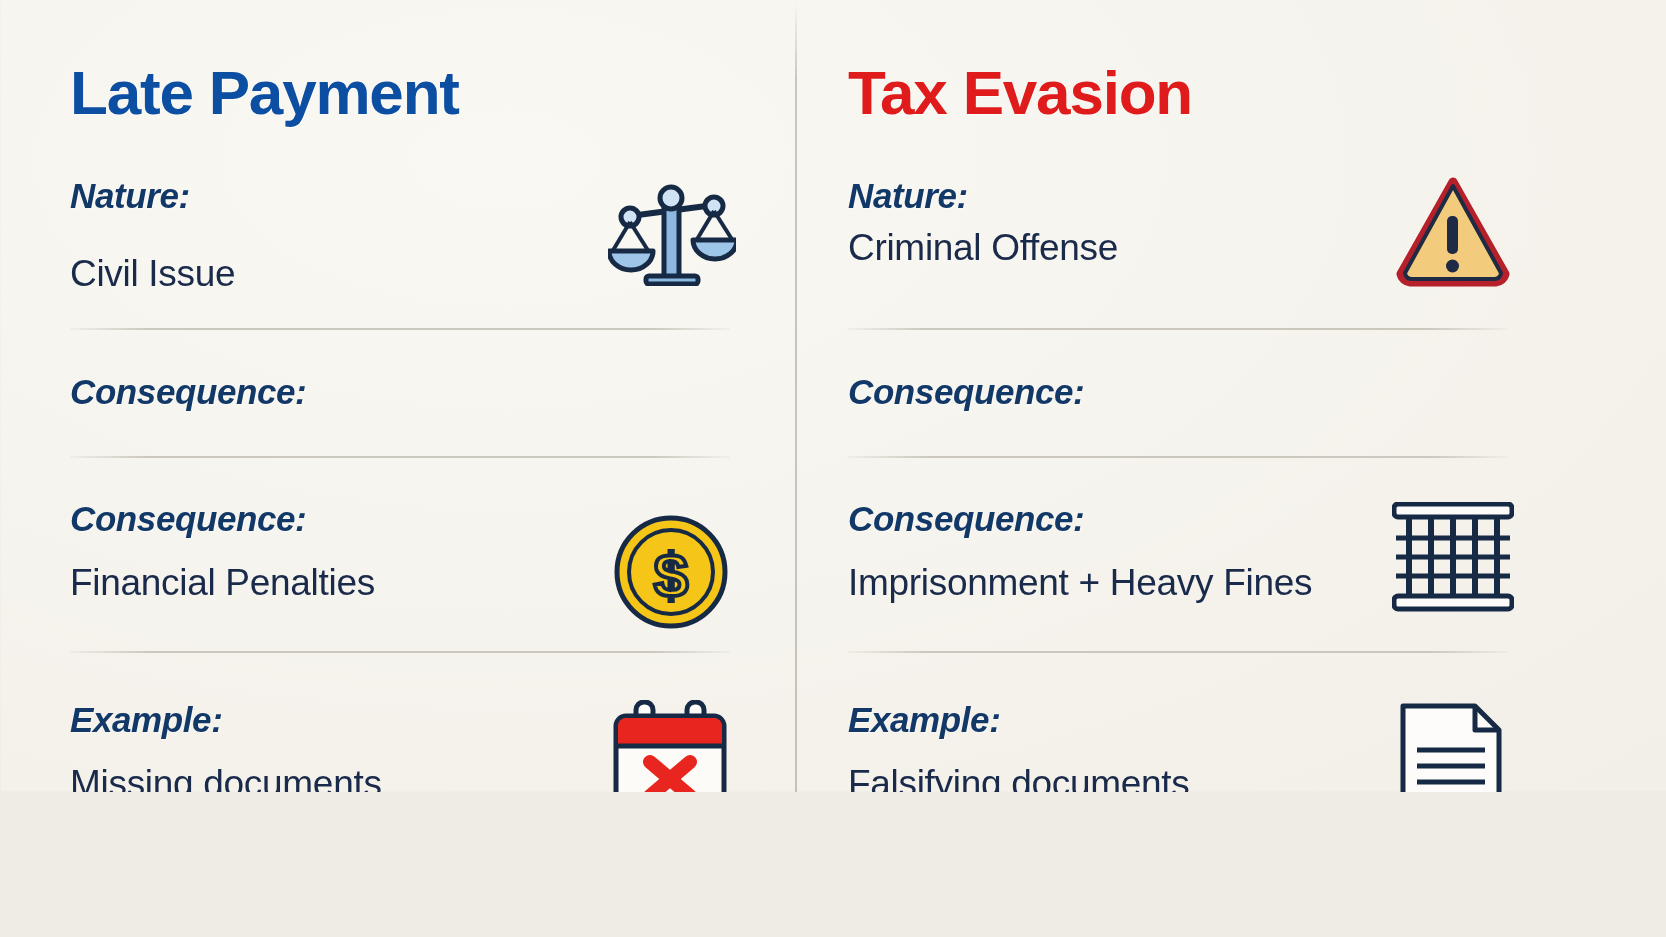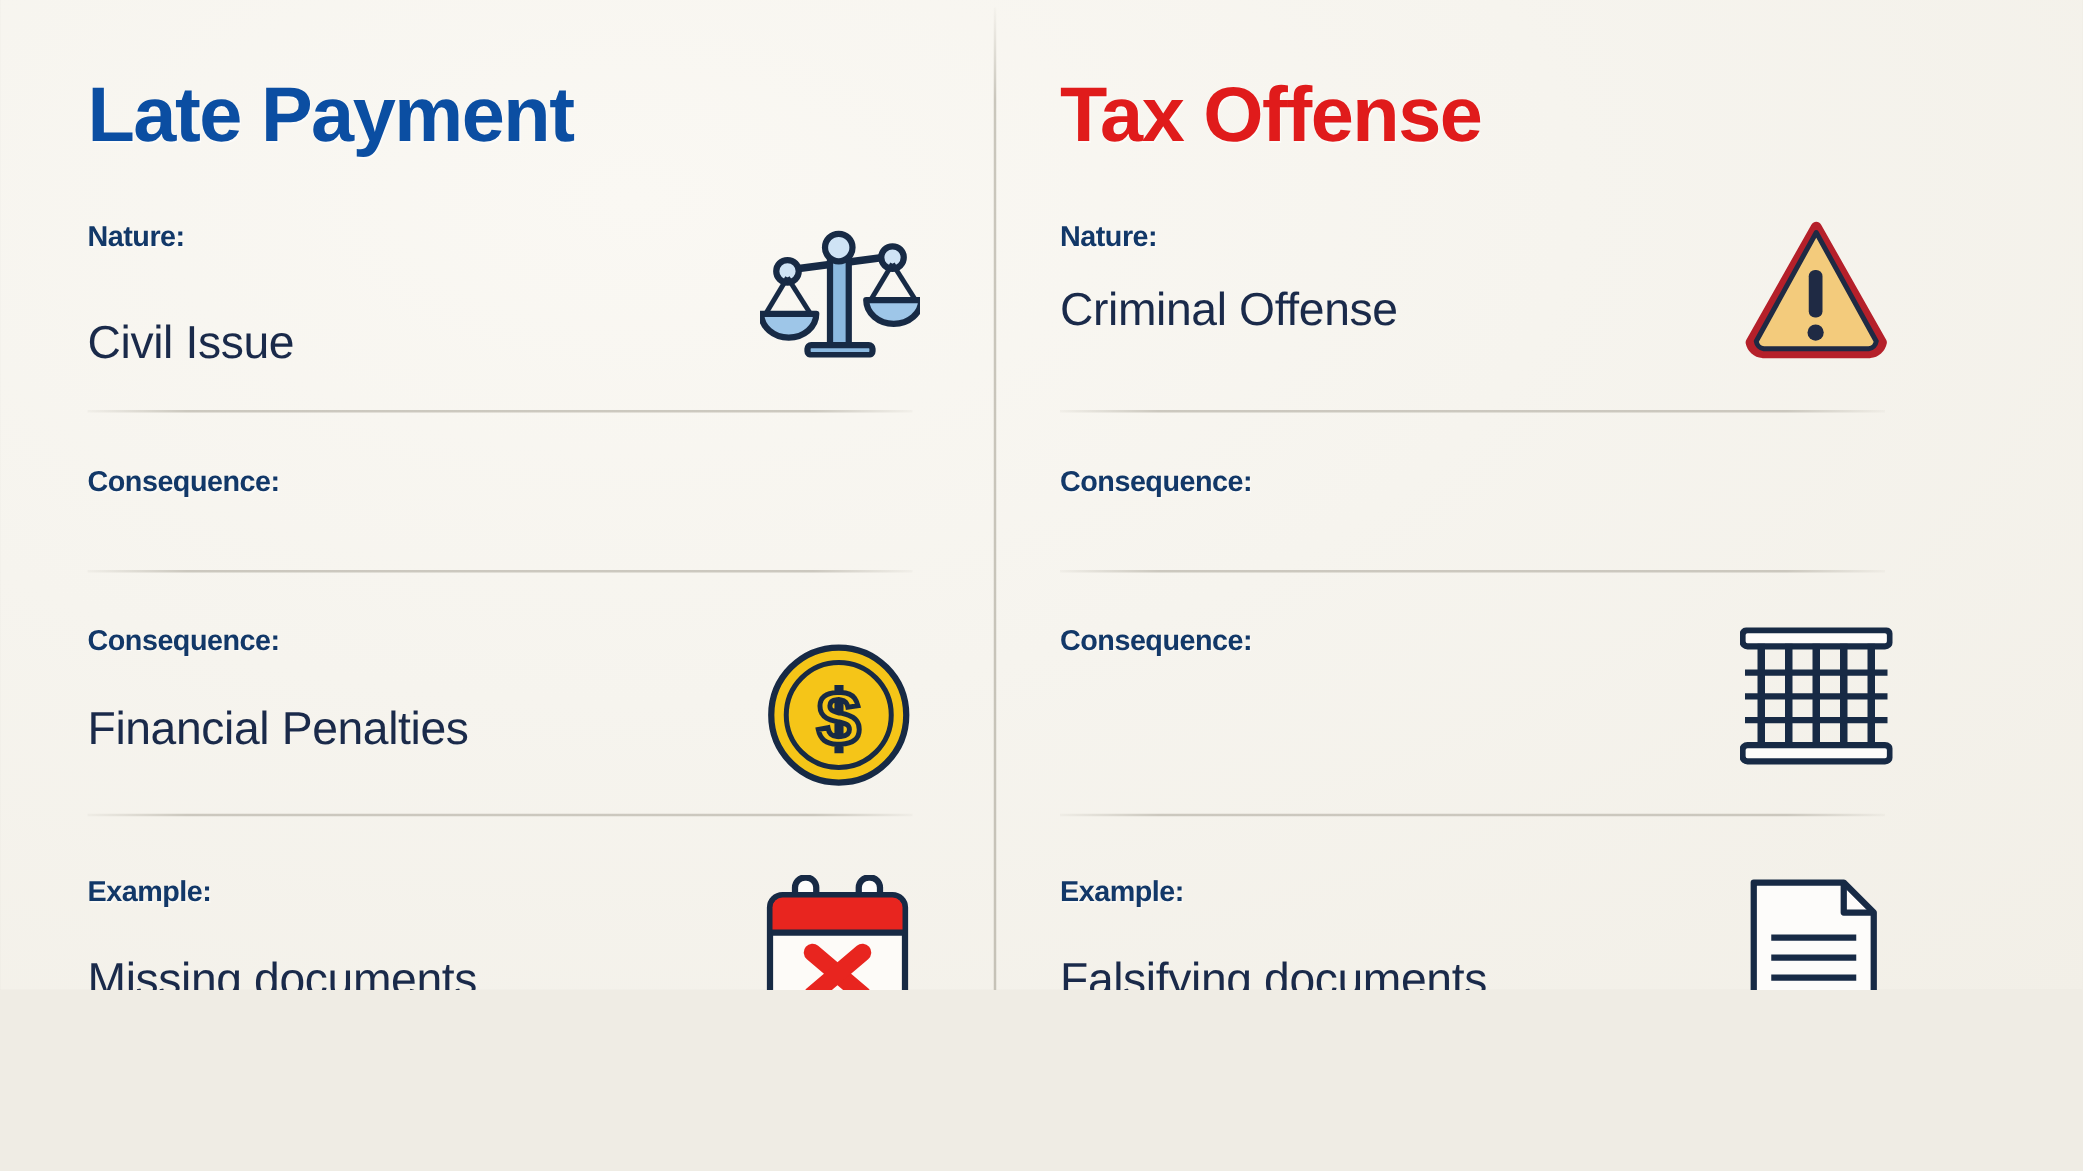--- a/index.html
+++ b/index.html
@@ -68,25 +68,26 @@
   }
   #divider-l1 { left: 70px;  top: 328px; width: 660px; }
   #divider-l2 { left: 70px;  top: 456px; width: 660px; }
   #divider-l3 { left: 70px;  top: 651px; width: 660px; }
   #divider-r1 { left: 848px; top: 328px; width: 660px; }
   #divider-r2 { left: 848px; top: 456px; width: 660px; }
   #divider-r3 { left: 848px; top: 651px; width: 660px; }
 
   .field-label {
     position: absolute;
-    font-size: 23px;
+    font-size: 35px;
     font-weight: bold;
     letter-spacing: -0.4px;
     white-space: nowrap;
     text-shadow: 1px 1px 0 rgba(255,255,255,0.5);
+    font-style: italic;
   }
   .field-value {
     position: absolute;
     font-size: 37px;
     font-weight: normal;
     letter-spacing: -0.3px;
     white-space: nowrap;
   }
   .icon-slot {
     position: absolute;
@@ -167,21 +168,21 @@
 
       <path d="M10 26 a8 8 0 0 1 8-8 h88 a8 8 0 0 1 8 8 v20 H10 Z" fill="#e8251f"></path>
       <line x1="9" y1="46" x2="115" y2="46" stroke="#172a45" stroke-width="5"></line>
 
       <line x1="42" y1="62" x2="82" y2="96" stroke="#e8251f" stroke-width="14" stroke-linecap="round"></line>
       <line x1="82" y1="62" x2="42" y2="96" stroke="#e8251f" stroke-width="14" stroke-linecap="round"></line>
     </svg>
   </div>
 
   <div id="col-right" class="column">
-    <div id="title-right" class="col-title" style="left: 53px; color: rgb(224, 27, 27);">Tax Offense</div>
+    <div id="title-right" class="col-title" style="left: 53px; color: rgb(224, 27, 27);">Tax Evasion</div>
   </div>
 
   <div class="field-label" style="left:848px; top:176px; color:#123868;">Nature:</div>
   <div class="field-value" style="left:848px; top:227px; color:#1a2a4a;">Criminal Offense</div>
 
   <div class="icon-slot" style="left:1395px; top:174px; width:116px; height:114px;">
     <svg width="116" height="114" viewBox="0 0 116 114">
       <path d="M58 8 L110 100 a10 10 0 0 1 -9 8 H15 a10 10 0 0 1 -9 -8 Z" fill="#f3cb7c" stroke="#b5202a" stroke-width="9" stroke-linejoin="round"></path>
       <path d="M58 12 L106 99 a7 7 0 0 1 -6 6 H16 a7 7 0 0 1 -6 -6 Z" fill="#f3cb7c" stroke="#1f2a44" stroke-width="4" stroke-linejoin="round"></path>
       <rect x="52" y="42" width="11" height="38" rx="5" fill="#1f2a44"></rect>
@@ -189,20 +190,21 @@
     </svg>
   </div>
 
   <div id="divider-r1" class="row-divider"></div>
 
   <div class="field-label" style="left:848px; top:372px; color:#123868;">Consequence:</div>
 
   <div id="divider-r2" class="row-divider"></div>
 
   <div class="field-label" style="left:848px; top:499px; color:#123868;">Consequence:</div>
+  <div class="field-value" style="left:848px; top:562px; color:#1a2a4a;">Imprisonment + Heavy Fines</div>
 
   <div class="icon-slot" style="left:1392px; top:502px; width:122px; height:110px;">
     <svg width="122" height="110" viewBox="0 0 122 110">
 
       <rect x="2" y="2" width="118" height="13" rx="4" fill="#fdfcfa" stroke="#172a45" stroke-width="5"></rect>
 
       <rect x="2" y="94" width="118" height="13" rx="4" fill="#fdfcfa" stroke="#172a45" stroke-width="5"></rect>
 
       <line x1="17" y1="13" x2="17" y2="96" stroke="#172a45" stroke-width="6"></line>
       <line x1="39" y1="13" x2="39" y2="96" stroke="#172a45" stroke-width="6"></line>

